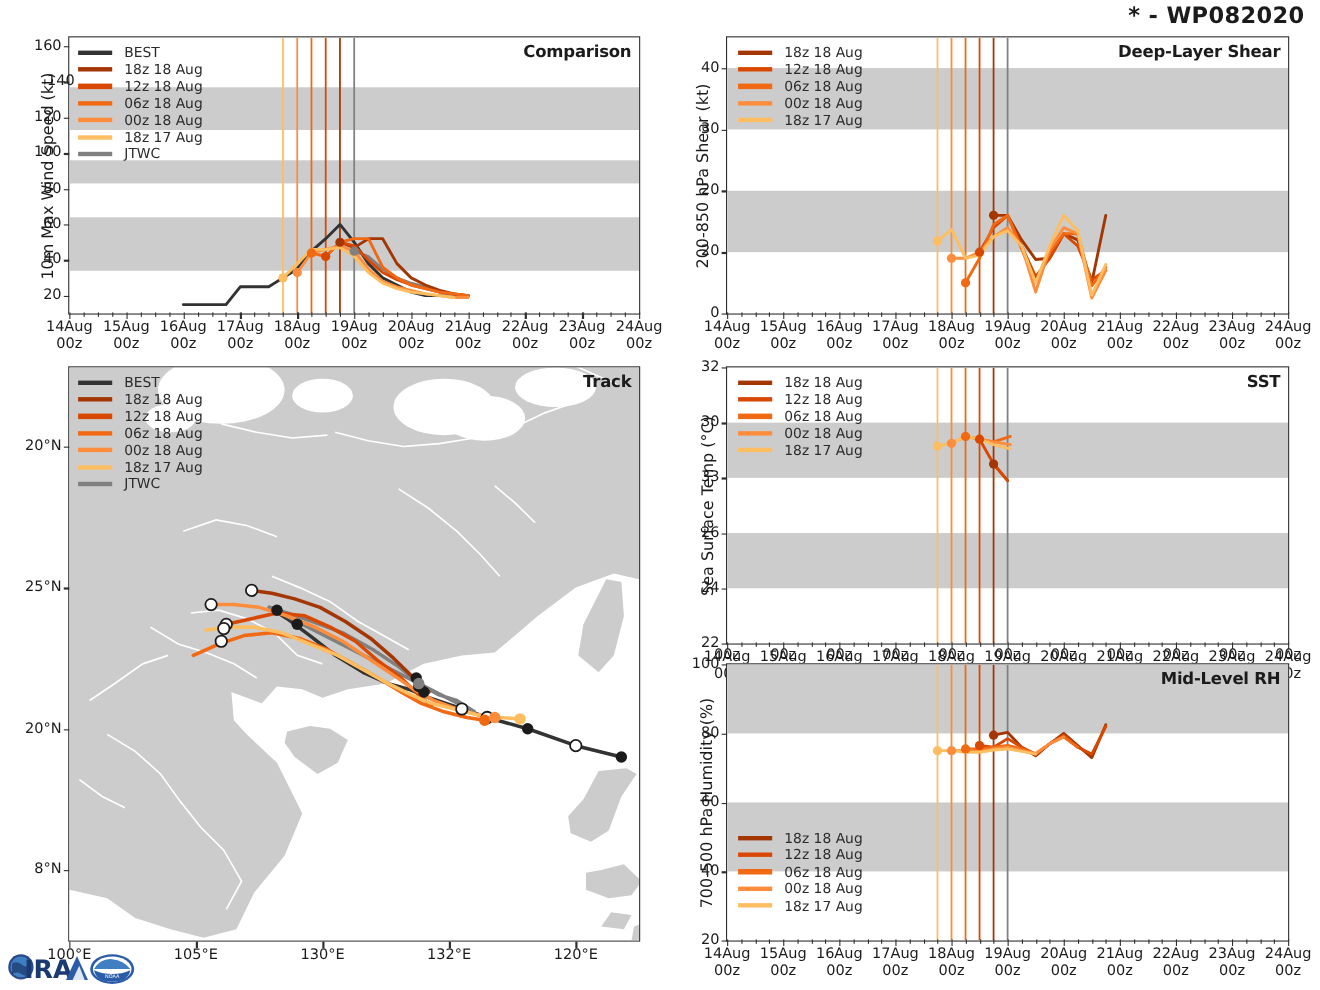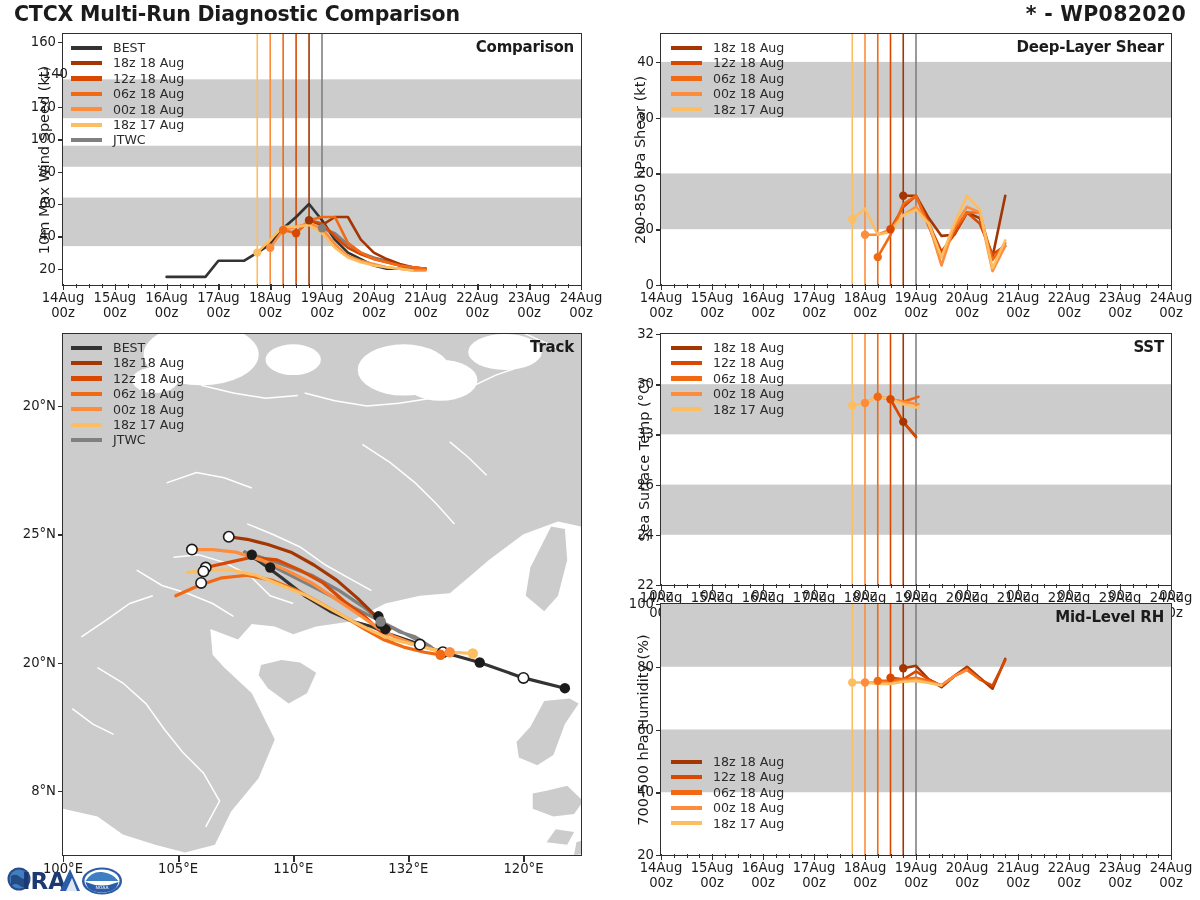--- a/index.html
+++ b/index.html
@@ -27,21 +27,20 @@
 
   svg{display:block;}
   .logo{position:absolute;left:4px;top:856px;width:122px;height:42px;}
 </style>
 </head>
 <body>
 
 <div id="root">
 
   <div class="hdr">
-    <div class="hdr-left">CTCX Multi-Run Diagnostic Comparison</div>
     <div class="hdr-right">* - WP082020</div>
   </div>
 
   <div class="panel" id="p-intensity" style="left:62px;top:33px;width:520px;height:253px;">
     <div class="plotarea">
       <svg id="svg-intensity" width="518" height="251">
           <rect x="0" y="163.55483870967743" width="518" height="48.580645161290306" fill="#cccccc"></rect>
           <rect x="0" y="111.73548387096776" width="518" height="21.051612903225816" fill="#cccccc"></rect>
           <rect x="0" y="45.34193548387097" width="518" height="38.86451612903224" fill="#cccccc"></rect>
           <line x1="194.25" y1="0" x2="194.25" y2="251" stroke="#fdbe62" stroke-width="1.6"></line>
@@ -384,21 +383,21 @@
       <div class="ytick" style="left: 0px; width: 56px; top: 526.187px;">25°N</div>
       <div class="tickmark" style="left: 58px; top: 534.187px; width: 5px; height: 1.4px;"></div>
       <div class="ytick" style="left: 0px; width: 56px; top: 397.862px;">20°N</div>
       <div class="tickmark" style="left: 58px; top: 405.862px; width: 5px; height: 1.4px;"></div>
     </div>
   <div id="xt-track">
       <div class="xtick" style="left: 29px; width: 68px; top: 861px;">100°E</div>
       <div class="tickmark" style="left: 63px; top: 856px; width: 1.4px; height: 6px;"></div>
       <div class="xtick" style="left: 144.111px; width: 68px; top: 861px;">105°E</div>
       <div class="tickmark" style="left: 178.111px; top: 856px; width: 1.4px; height: 6px;"></div>
-      <div class="xtick" style="left: 259.222px; width: 68px; top: 861px;">110°E</div>
+      <div class="xtick" style="left: 259.222px; width: 68px; top: 861px;">130°E</div>
       <div class="tickmark" style="left: 293.222px; top: 856px; width: 1.4px; height: 6px;"></div>
       <div class="xtick" style="left: 374.333px; width: 68px; top: 861px;">132°E</div>
       <div class="tickmark" style="left: 408.333px; top: 856px; width: 1.4px; height: 6px;"></div>
       <div class="xtick" style="left: 489.444px; width: 68px; top: 861px;">120°E</div>
       <div class="tickmark" style="left: 523.444px; top: 856px; width: 1.4px; height: 6px;"></div>
     </div>
 
   <div class="panel" id="p-sst" style="left:660px;top:333px;width:512px;height:253px;">
     <div class="plotarea">
       <svg id="svg-sst" width="510" height="251">

